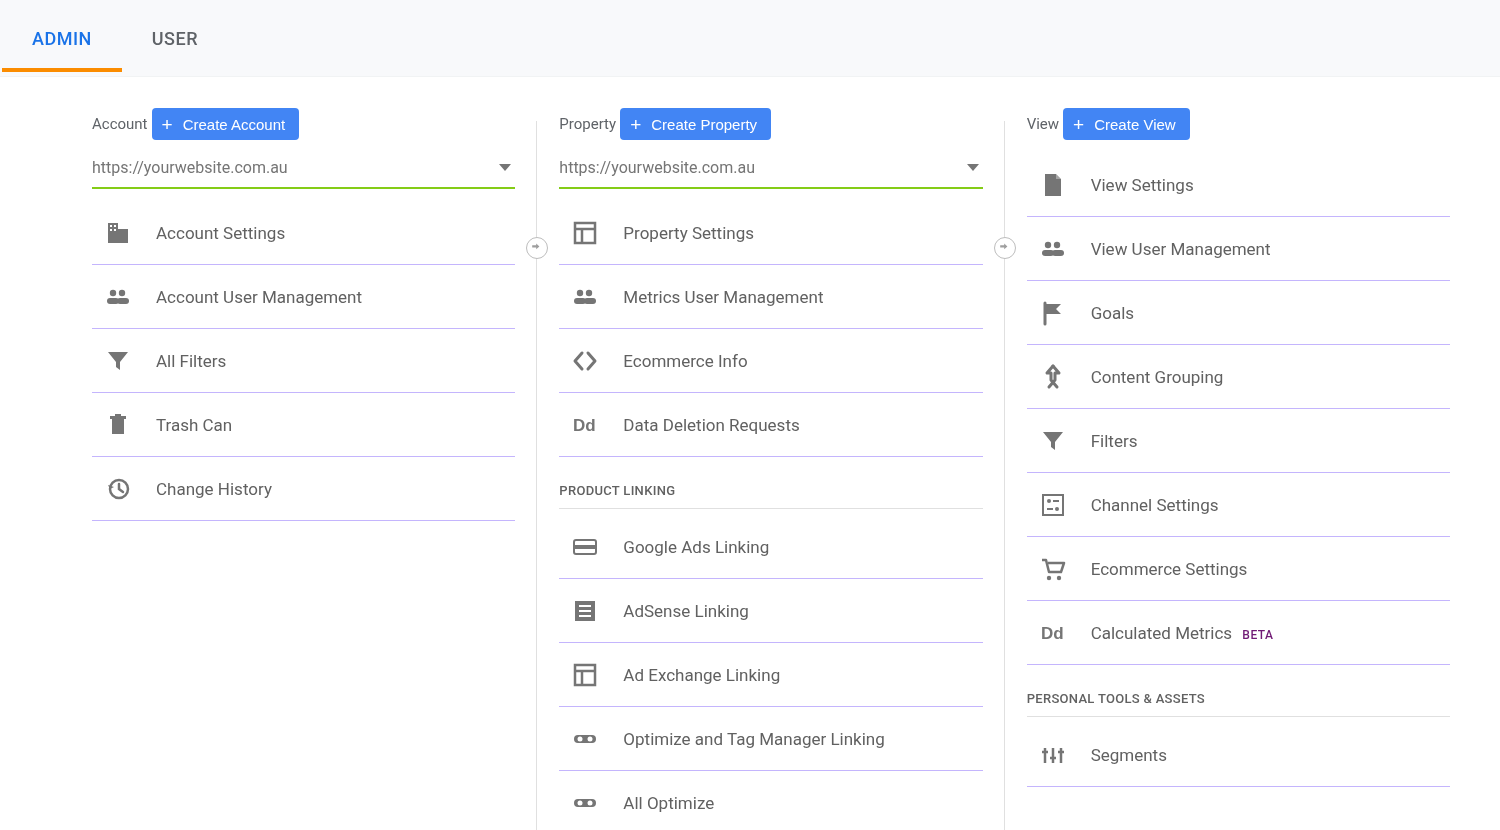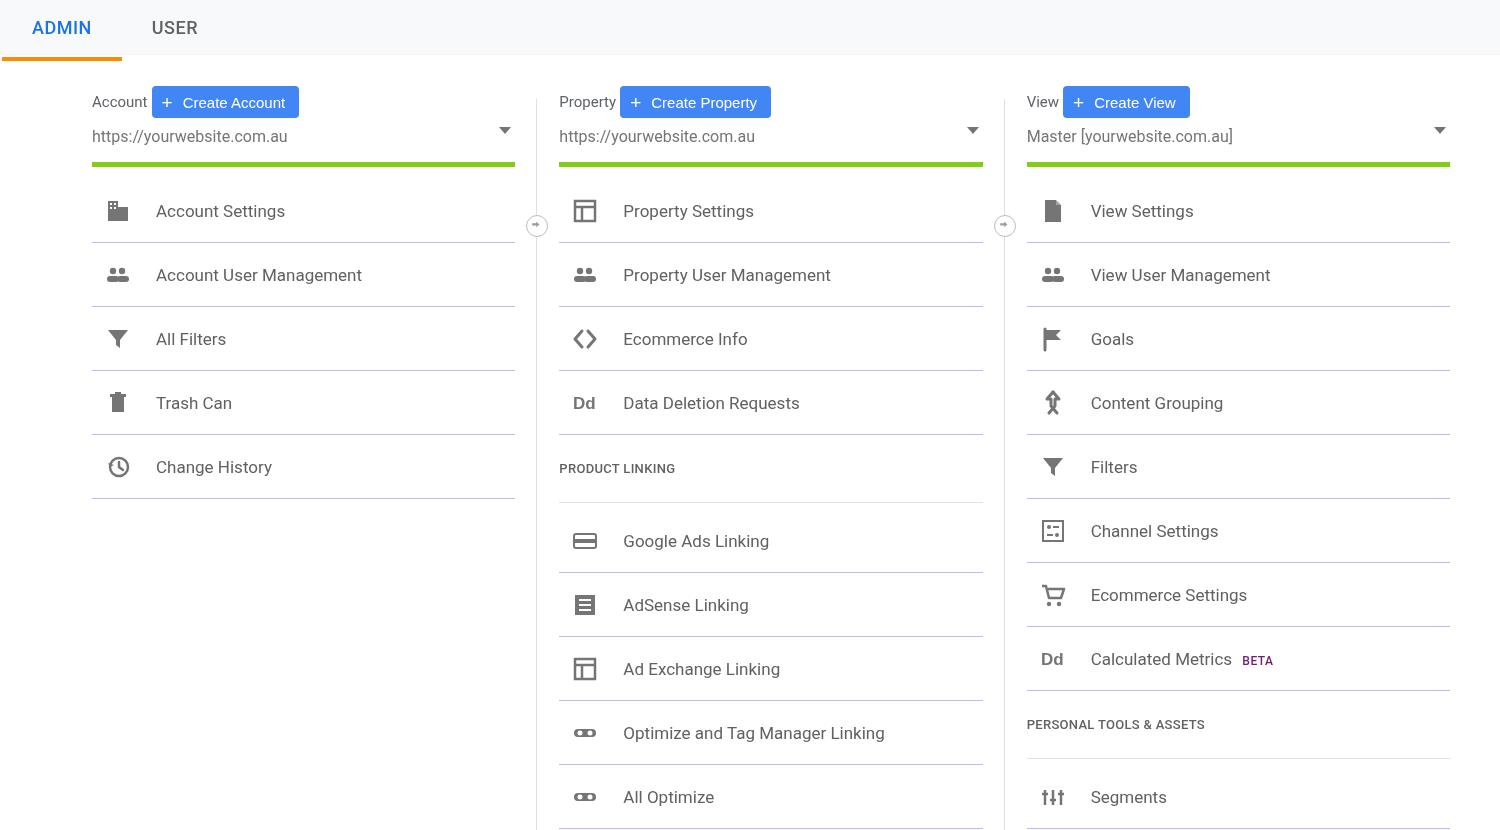--- a/index.html
+++ b/index.html
@@ -5,21 +5,21 @@
   * { box-sizing: border-box; margin: 0; padding: 0; }
   body {
     font-family: Roboto, "Helvetica Neue", Arial, sans-serif;
     background: #fff;
     color: #5f6368;
     width: 1500px;
     height: 830px;
     overflow: hidden;
   }
   .tabbar {
-    height: 55px;
+    height: 77px;
     background: #f8f9fb;
     border-bottom: 1px solid #f1f3f4;
     display: flex;
     align-items: center;
     padding-left: 32px;
     gap: 60px;
   }
   .tab {
     font-size: 18px;
     font-weight: 500;
@@ -72,23 +72,23 @@
     font-weight: 500;
     cursor: pointer;
   }
   .plus {
     font-size: 19px;
     font-weight: 400;
     line-height: 1;
   }
   .dd {
     display: flex;
-    align-items: flex-start;
+    align-items: center;
     justify-content: space-between;
-    border-bottom: 5px solid #84cc16;
+    border-bottom: 2px solid #84cc16;
     height: 40px;
     padding: 0 4px 2px 0;
     color: #757575;
     font-size: 16px;
     cursor: pointer;
   }
   .dd .arrow {
     width: 0; height: 0;
     border-left: 6px solid transparent;
     border-right: 6px solid transparent;
@@ -106,21 +106,21 @@
   }
   .menu-item .icon { width: 28px; height: 28px; color: #757575; flex: 0 0 28px; display:flex; align-items:center; justify-content:center;}
   .menu-item .lbl { font-size: 17px; color: #616161; }
   .section-title {
     font-size: 13px;
     font-weight: 500;
     letter-spacing: 0.3px;
     color: #616161;
     margin: 26px 0 6px 0;
     border-bottom: 1px solid #e0e0e0;
-    padding-bottom: 26px;
+    padding-bottom: 10px;
   }
   .badge {
     font-size: 12px;
     font-weight: 500;
     color: #701a75;
     margin-left: 6px;
     letter-spacing: 0.5px;
   }
   .vline {
     position: absolute;
@@ -335,21 +335,21 @@
             </svg>
           </span>
           <span class="lbl">Property Settings</span>
         </div>
         <div class="menu-item">
           <span class="icon">
             <svg width="28" height="28" viewBox="0 0 28 28">
               <use href="#i-people"></use>
             </svg>
           </span>
-          <span class="lbl">Property User Management</span>
+          <span class="lbl">Metrics User Management</span>
         </div>
         <div class="menu-item">
           <span class="icon">
             <svg width="28" height="28" viewBox="0 0 28 28">
               <use href="#i-code"></use>
             </svg>
           </span>
           <span class="lbl">Ecommerce Info</span>
         </div>
         <div class="menu-item">
@@ -407,24 +407,20 @@
   </div>
 
   <div class="col">
     <div class="col-head">
       <span class="col-label">View</span>
       <button class="create-btn">
         <span class="plus">+</span>
         <span>Create View</span>
       </button>
     </div>
-    <div class="dd">
-      <span>Master [yourwebsite.com.au]</span>
-      <span class="arrow"></span>
-    </div>
     <div class="menu">
         <div class="menu-item">
           <span class="icon">
             <svg width="28" height="28" viewBox="0 0 28 28">
               <use href="#i-file"></use>
             </svg>
           </span>
           <span class="lbl">View Settings</span>
         </div>
         <div class="menu-item">

